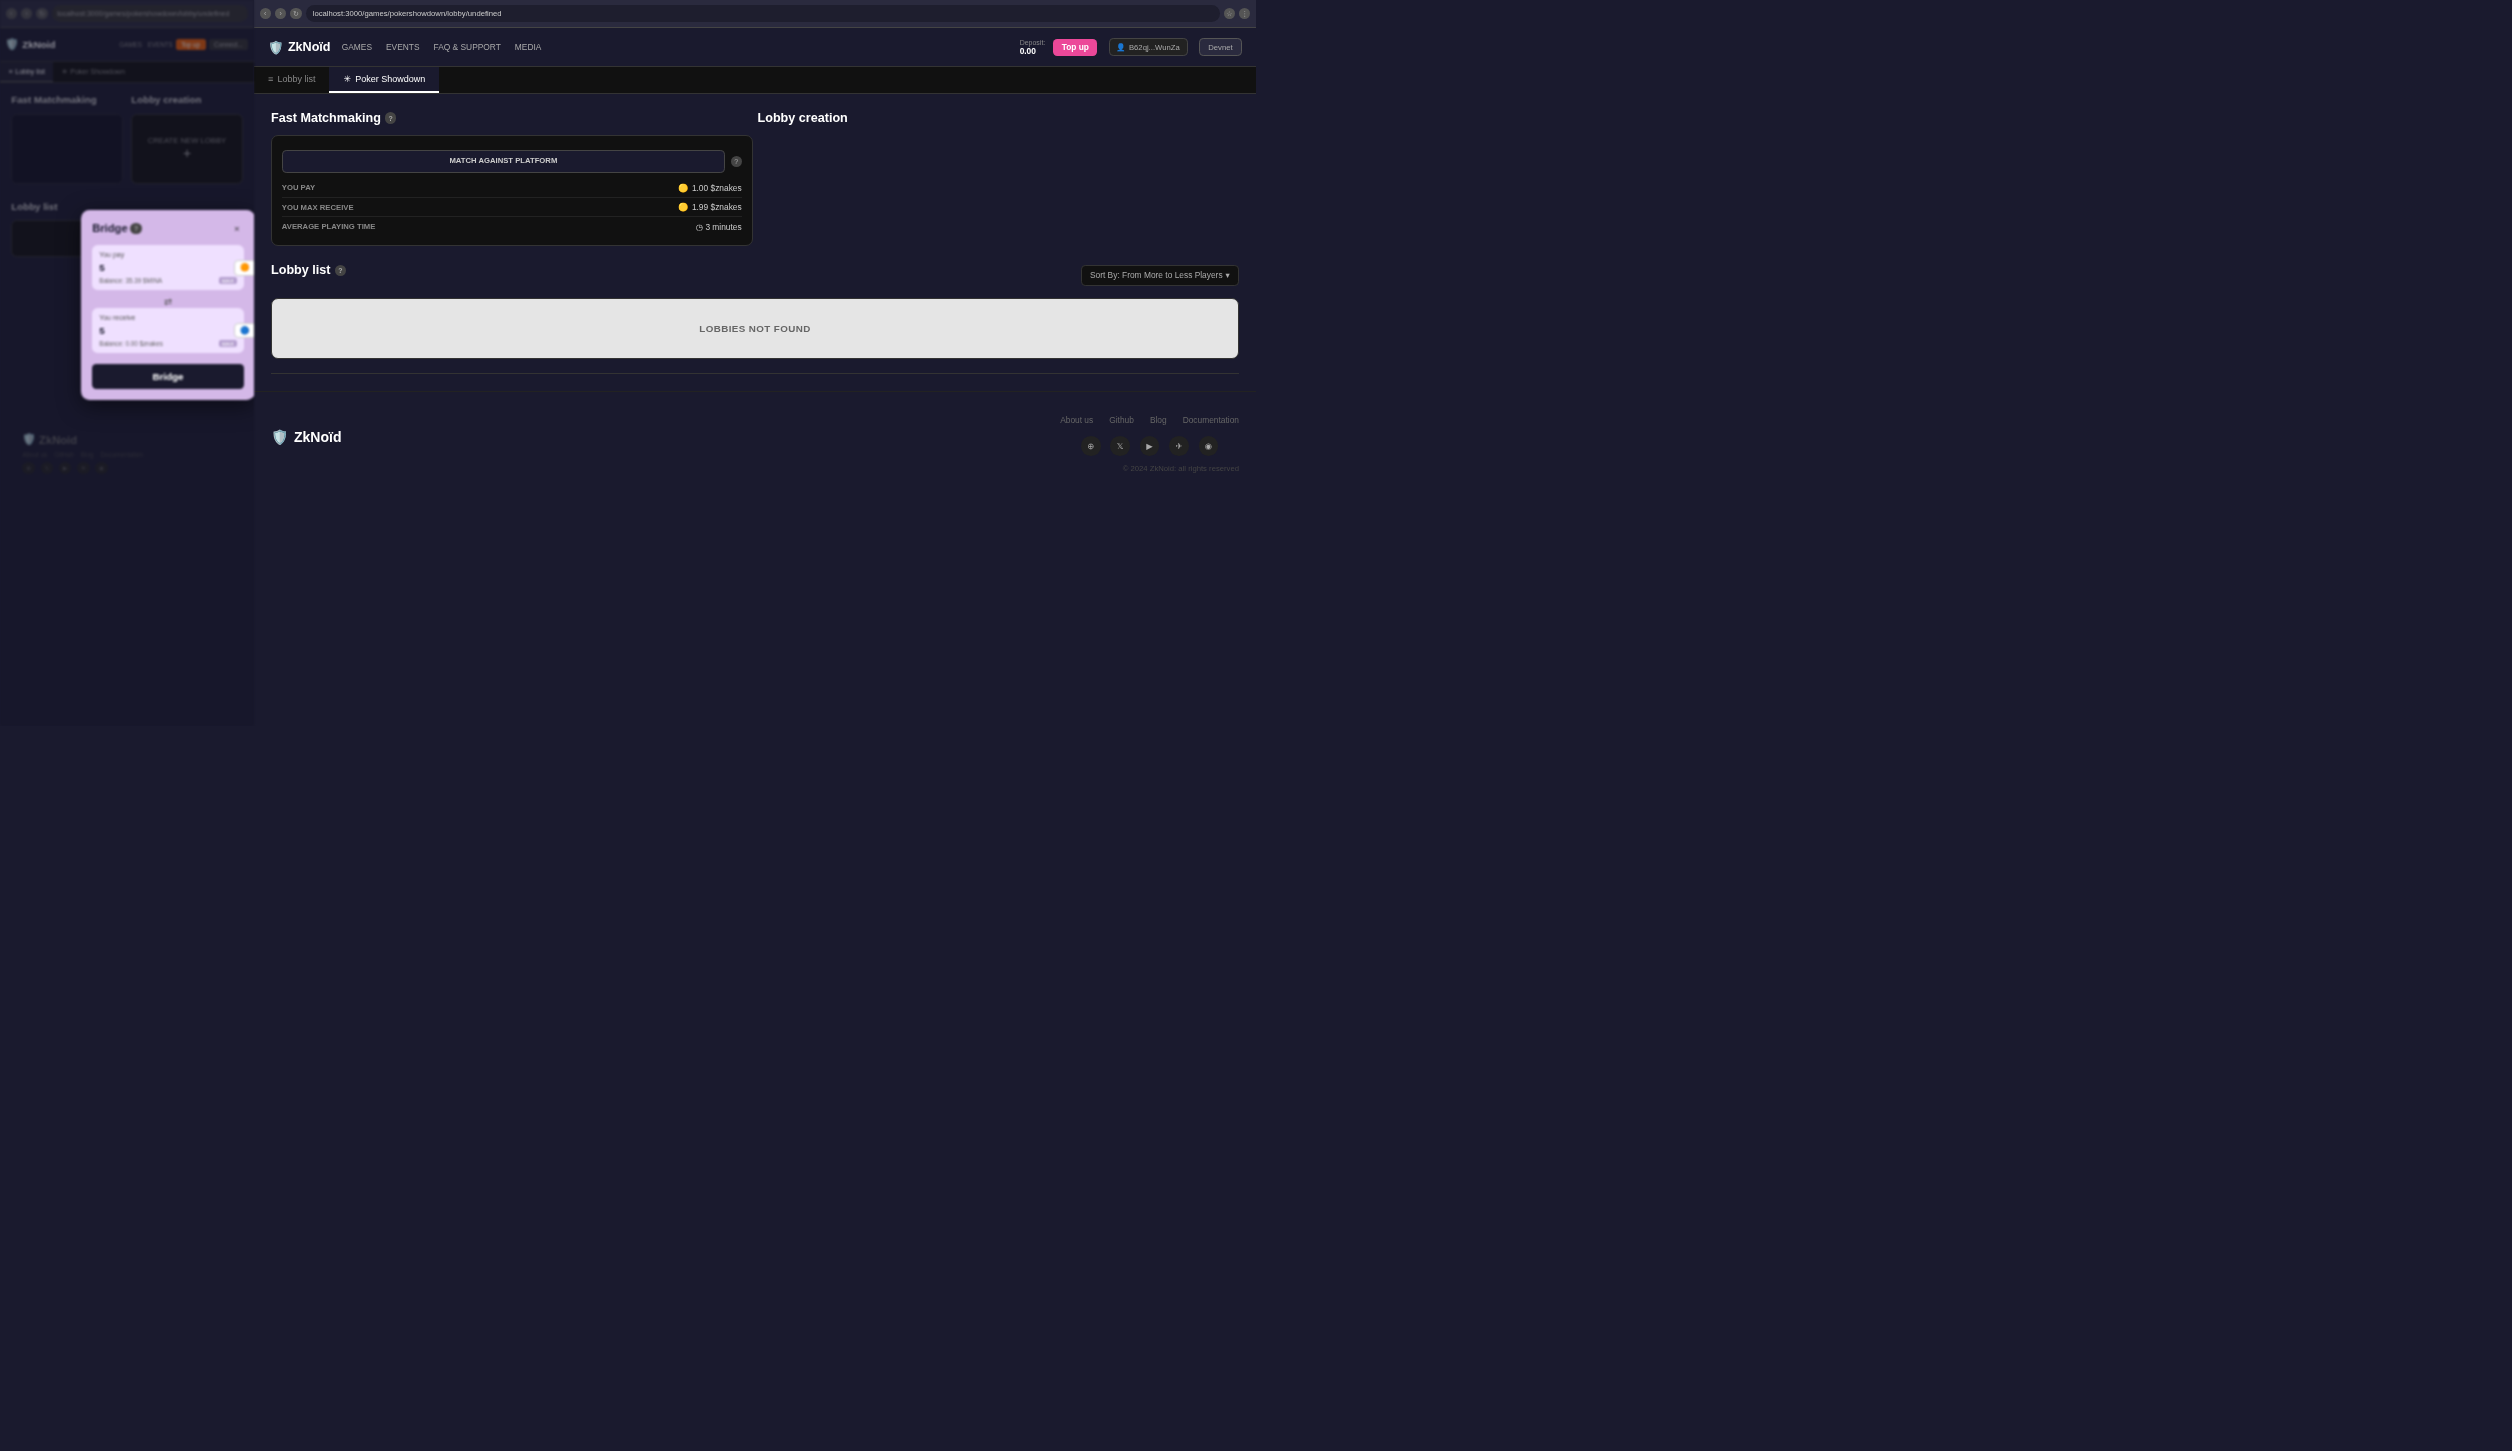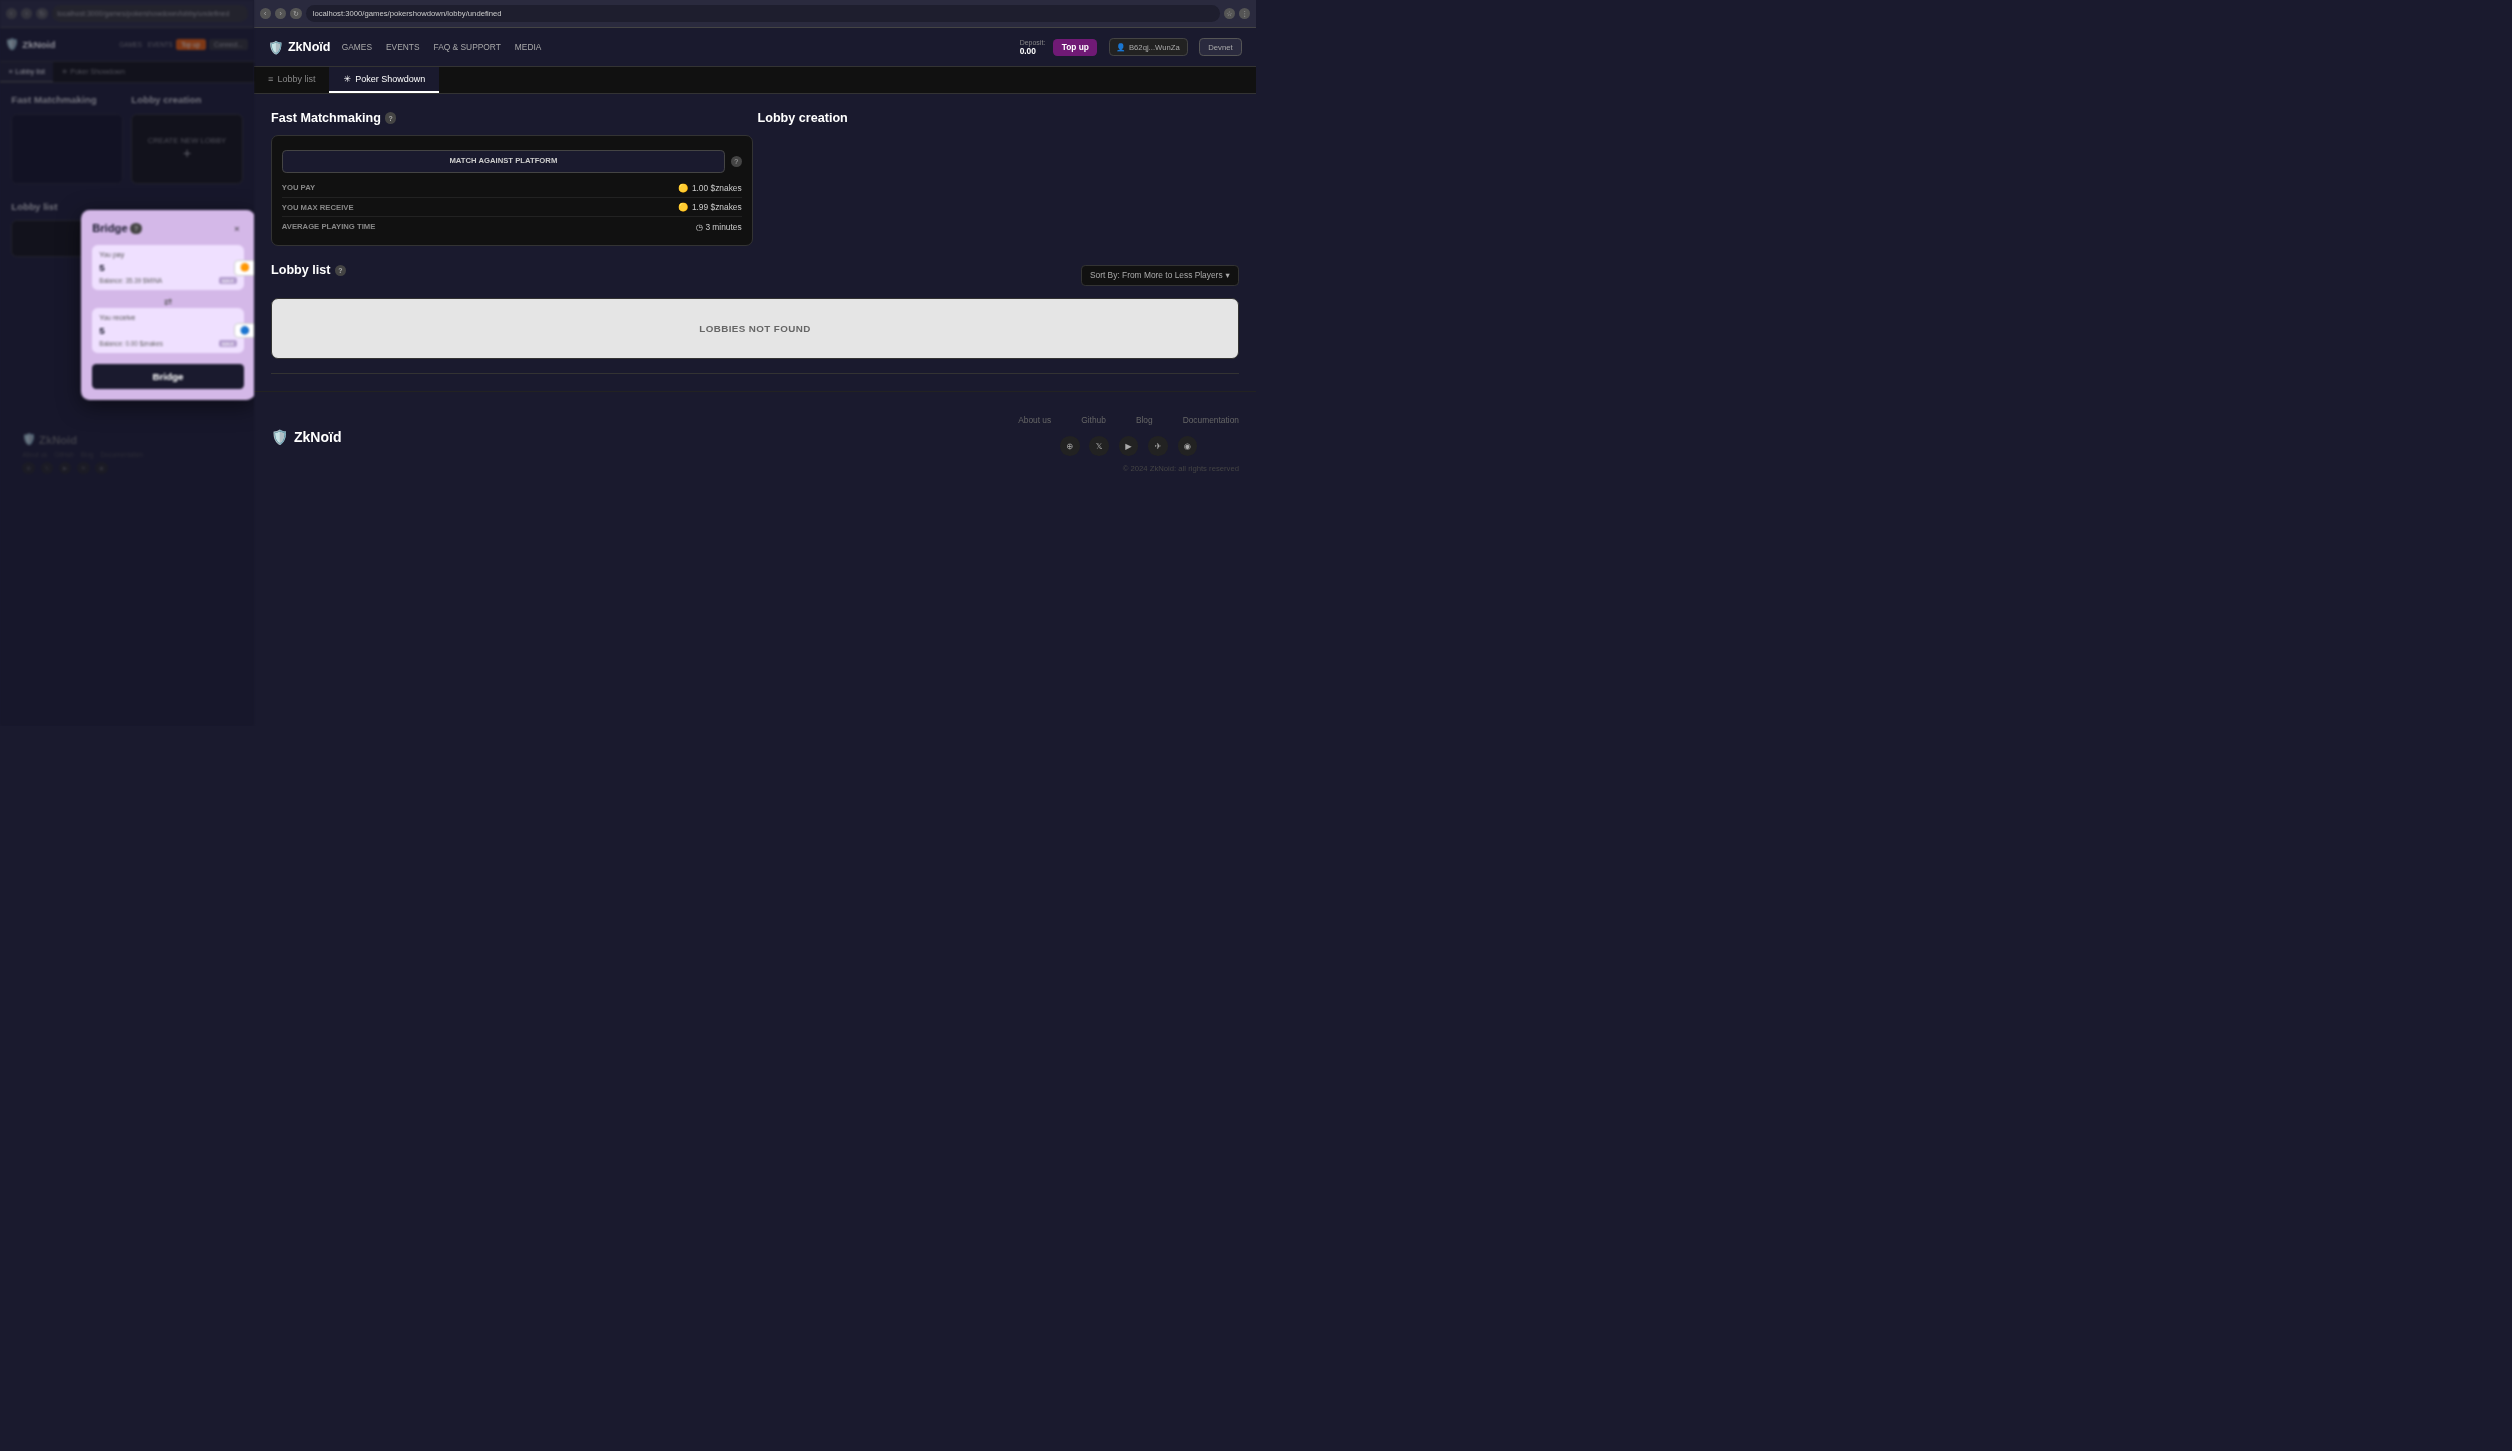--- a/index.html
+++ b/index.html
@@ -270,21 +270,21 @@
       font-size: 8.4px; color: #aaa; cursor: pointer; font-weight: 500;
     }
     .deposit-box {
       margin-left: auto;
       display: flex; align-items: center; gap: 8px;
       font-size: 7.7px; color: #aaa;
     }
     .deposit-label { font-size: 7px; color: #888; }
     .deposit-value { font-size: 8.4px; color: #fff; font-weight: bold; }
     .btn-topup {
-      background: #701a75;
+      background: #ec4899;
       color: #fff; border: none; border-radius: 4.2px;
       padding: 3.5px 8.4px; font-size: 8.4px; font-weight: bold; cursor: pointer; text-align: center;
     }
     .user-btn {
       background: #222;
       color: #aaa; border: 0.7px solid #444; border-radius: 4.2px;
       padding: 3.5px 7px; font-size: 7.7px; cursor: pointer;
       display: flex; align-items: center; gap: 2.8px;
     }
     .devnet-btn {
@@ -425,21 +425,21 @@
       background: #1a1a2e;
       padding: 22.4px 17px 17px;
       border-top: 0.7px solid #222;
     }
     .footer-logo {
       display: flex; align-items: center; gap: 5.6px;
       font-size: 14px; font-weight: bold; color: #fff;
       margin-bottom: 14px;
     }
     .footer-links {
-      display: flex; gap: 30px; align-items: center;
+      display: flex; gap: 16px; align-items: center;
       justify-content: flex-start;
       margin-bottom: 11.2px;
     }
     .footer-link {
       font-size: 8.4px; color: #666; cursor: pointer;
       text-decoration: none;
     }
     .footer-social {
       display: flex; gap: 9.8px; justify-content: center;
       margin-bottom: 8.4px;

